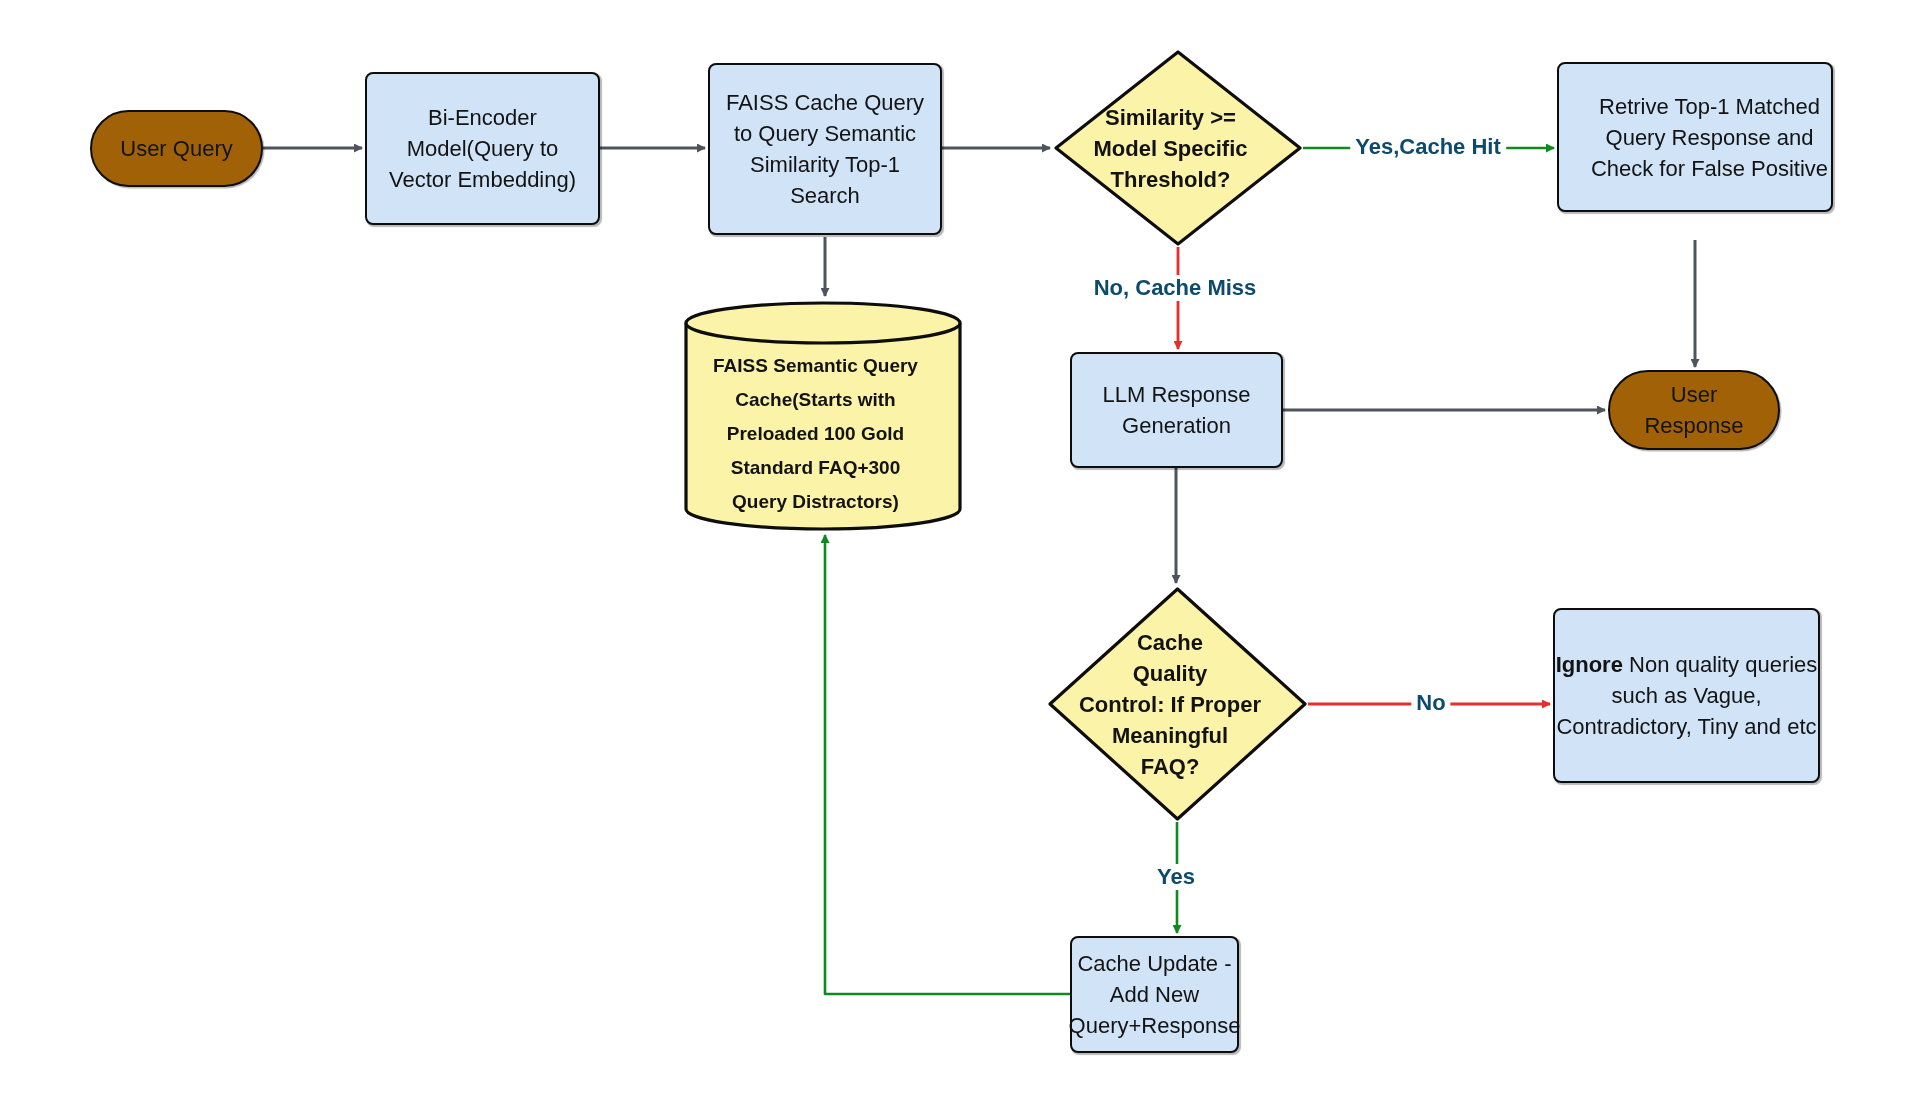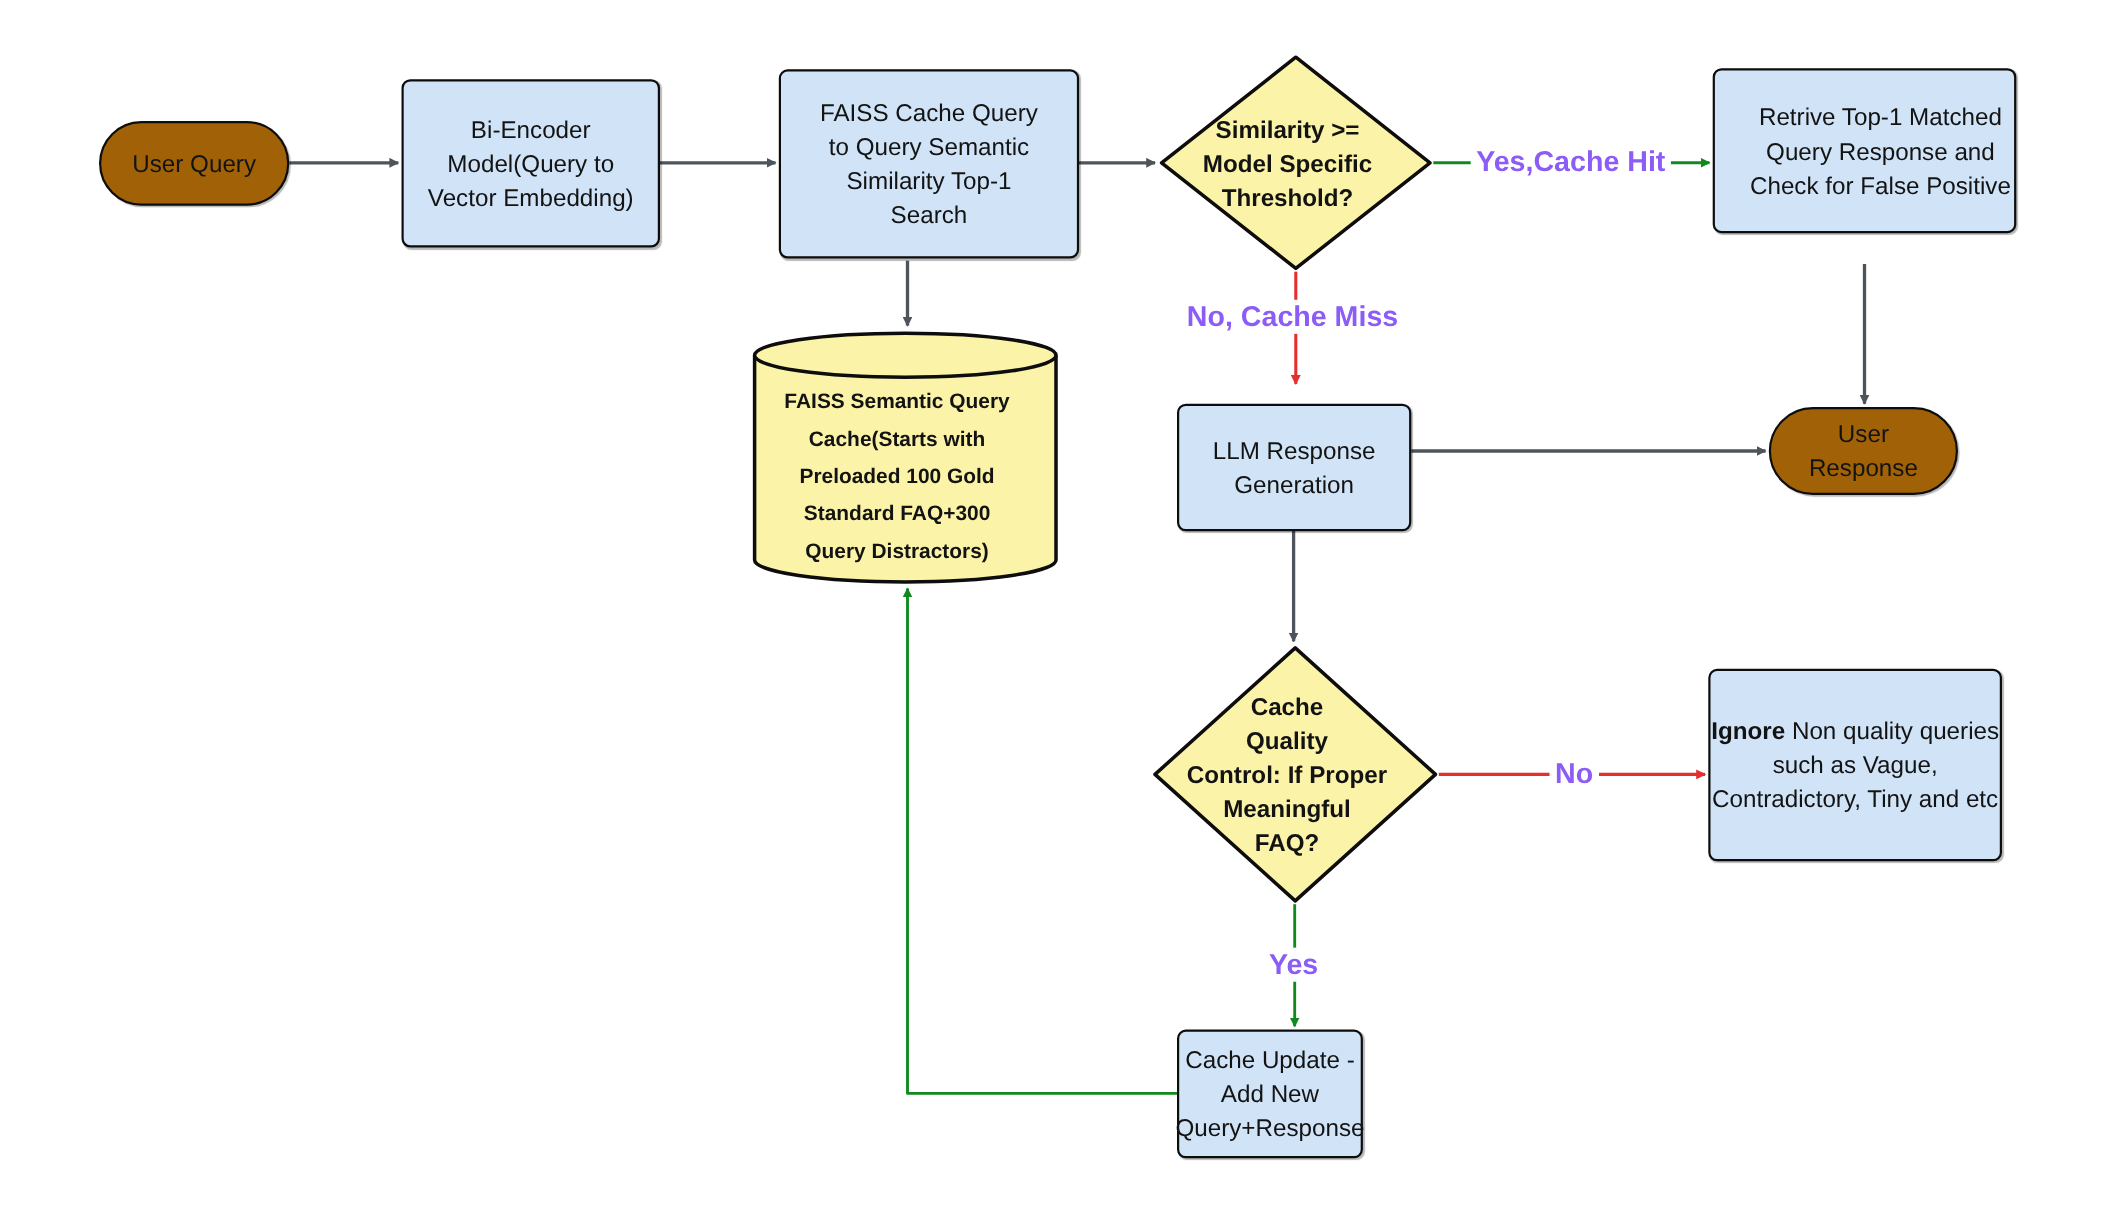--- a/index.html
+++ b/index.html
@@ -23,22 +23,22 @@
   }
   .shape-wrap{position:absolute;}
   .shape-wrap svg{display:block;}
   .overlay-label{
     position:absolute;left:0;right:15px;display:flex;align-items:center;justify-content:center;
     text-align:center;color:#131313;font-weight:bold;font-size:22px;line-height:31px;
   }
   .node-label{white-space:pre-line;}
   .edge-label{
     position:absolute;transform:translate(-50%,-50%);
-    background:#ffffff;padding:0 5px;font-weight:bold;font-size:26px;
-    color:#8b5cf6;white-space:nowrap;
+    background:#ffffff;padding:0 5px;font-weight:bold;font-size:22px;
+    color:#0c4a6e;white-space:nowrap;
   }
   .cyl-label{line-height:34px;font-size:19px;}
 </style>
 </head>
 <body>
 
 <div id="canvas">
 
   <svg id="edges" viewBox="0 0 1920 1105">
     <defs>
@@ -70,21 +70,21 @@
   <div class="node terminator" style="left:90px;top:110px;width:173px;height:77px;">
     <div class="node-label">User Query</div>
   </div>
 
   <div class="node process" style="left:365px;top:72px;width:235px;height:153px;text-align:center;">
     <div class="node-label">Bi-Encoder
 Model(Query to
 Vector Embedding)</div>
   </div>
 
-  <div class="node process" style="left:708px;top:63px;width:273px;height:172px;">
+  <div class="node process" style="left:708px;top:63px;width:234px;height:172px;">
     <div class="node-label">FAISS Cache Query
 to Query Semantic
 Similarity Top-1
 Search</div>
   </div>
 
   <div class="shape-wrap" style="left:1053px;top:49px;width:250px;height:198px;">
     <svg width="250" height="198" viewBox="0 0 250 198">
       <polygon points="125,3 247,99 125,195 3,99" fill="#fbf3a7" stroke="#0d0d0d" stroke-width="3.2" stroke-linejoin="round"></polygon>
     </svg>
@@ -104,21 +104,21 @@
       <path d="M 3 23 L 3 209 A 137 20 0 0 0 277 209 L 277 23" fill="#fbf3a7" stroke="#0d0d0d" stroke-width="3.2"></path>
       <ellipse cx="140" cy="23" rx="137" ry="20" fill="#fbf3a7" stroke="#0d0d0d" stroke-width="3.2"></ellipse>
     </svg>
     <div class="overlay-label node-label cyl-label" style="top:42px;bottom:6px;">FAISS Semantic Query
 Cache(Starts with
 Preloaded 100 Gold
 Standard FAQ+300
 Query Distractors)</div>
   </div>
 
-  <div class="node process" style="left:1070px;top:352px;width:213px;height:116px;margin-top:15px;">
+  <div class="node process" style="left:1070px;top:352px;width:213px;height:116px;">
     <div class="node-label">LLM Response
 Generation</div>
   </div>
 
   <div class="node terminator" style="left:1608px;top:370px;width:172px;height:80px;">
     <div class="node-label">User
 Response</div>
   </div>
 
   <div class="shape-wrap" style="left:1047px;top:586px;width:261px;height:236px;">

